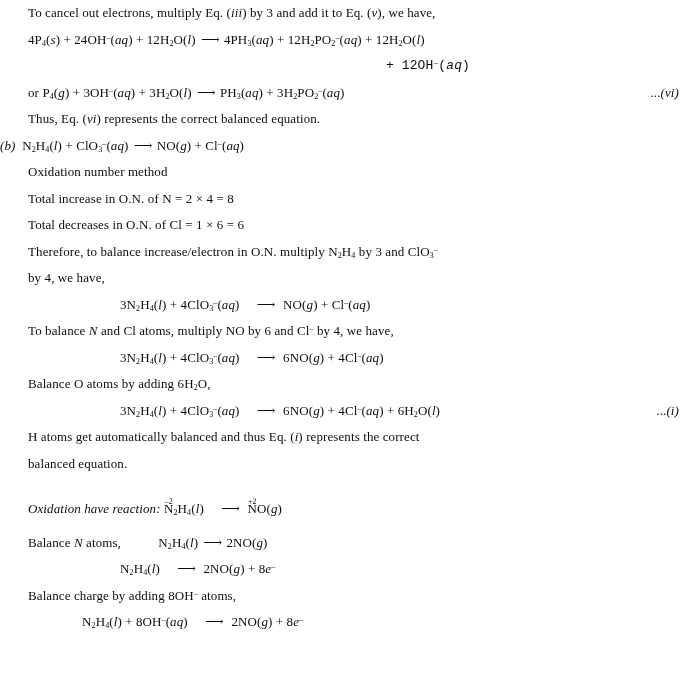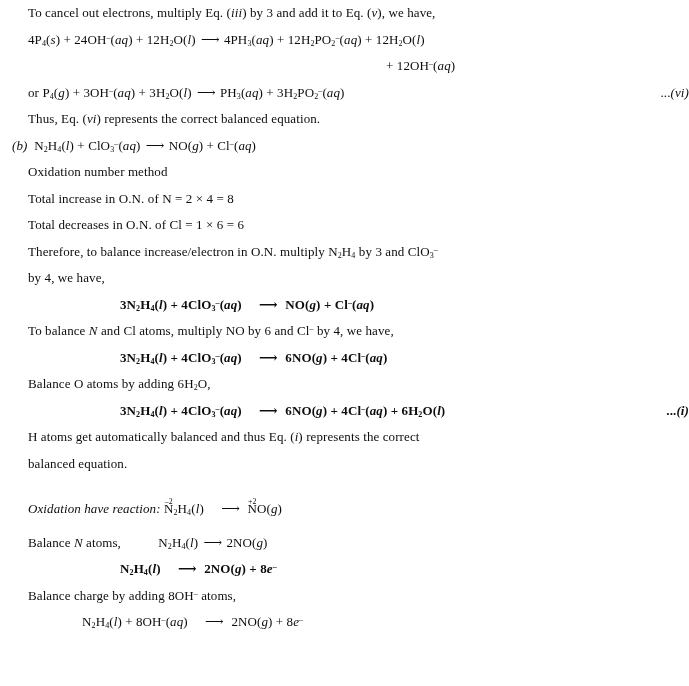--- a/index.html
+++ b/index.html
@@ -22,25 +22,25 @@
     box-sizing: border-box;
   }
   .line {
     position: relative;
     font-size: 13px;
     line-height: 26.5px;
     white-space: nowrap;
     letter-spacing: 0.1px;
   }
   
-  .ind-0  { padding-left: 12px; }
+  .ind-0  { padding-left: 0; }
   .ind-1  { padding-left: 28px; }
   .ind-eq { padding-left: 82px; }
-  .ind-eq2{ padding-left: 120px; font-weight: bold; }
-  .ind-far{ padding-left: 386px; }
+  .ind-eq2{ padding-left: 120px; }
+  .ind-far{ padding-left: 386px; font-family: Liberation Mono, monospace; }
 
   .bold { font-weight: normal; }
   .ital { font-style: italic; }
 
   sub {
     font-size: 0.62em;
     vertical-align: -0.28em;
     line-height: 0;
   }
   sup {
@@ -48,21 +48,21 @@
     vertical-align: 0.48em;
     line-height: 0;
   }
   .arrow {
     display: inline-block;
     padding: 0 2px;
     letter-spacing: -0.08em;
   }
   .eqno {
     position: absolute;
-    right: 0;
+    right: 10px;
     top: 0;
     font-style: italic;
     white-space: nowrap;
     text-align: right;
   }
   .eqno .dots { font-style: normal; }
   
   .on {
     position: relative;
     display: inline-block;

